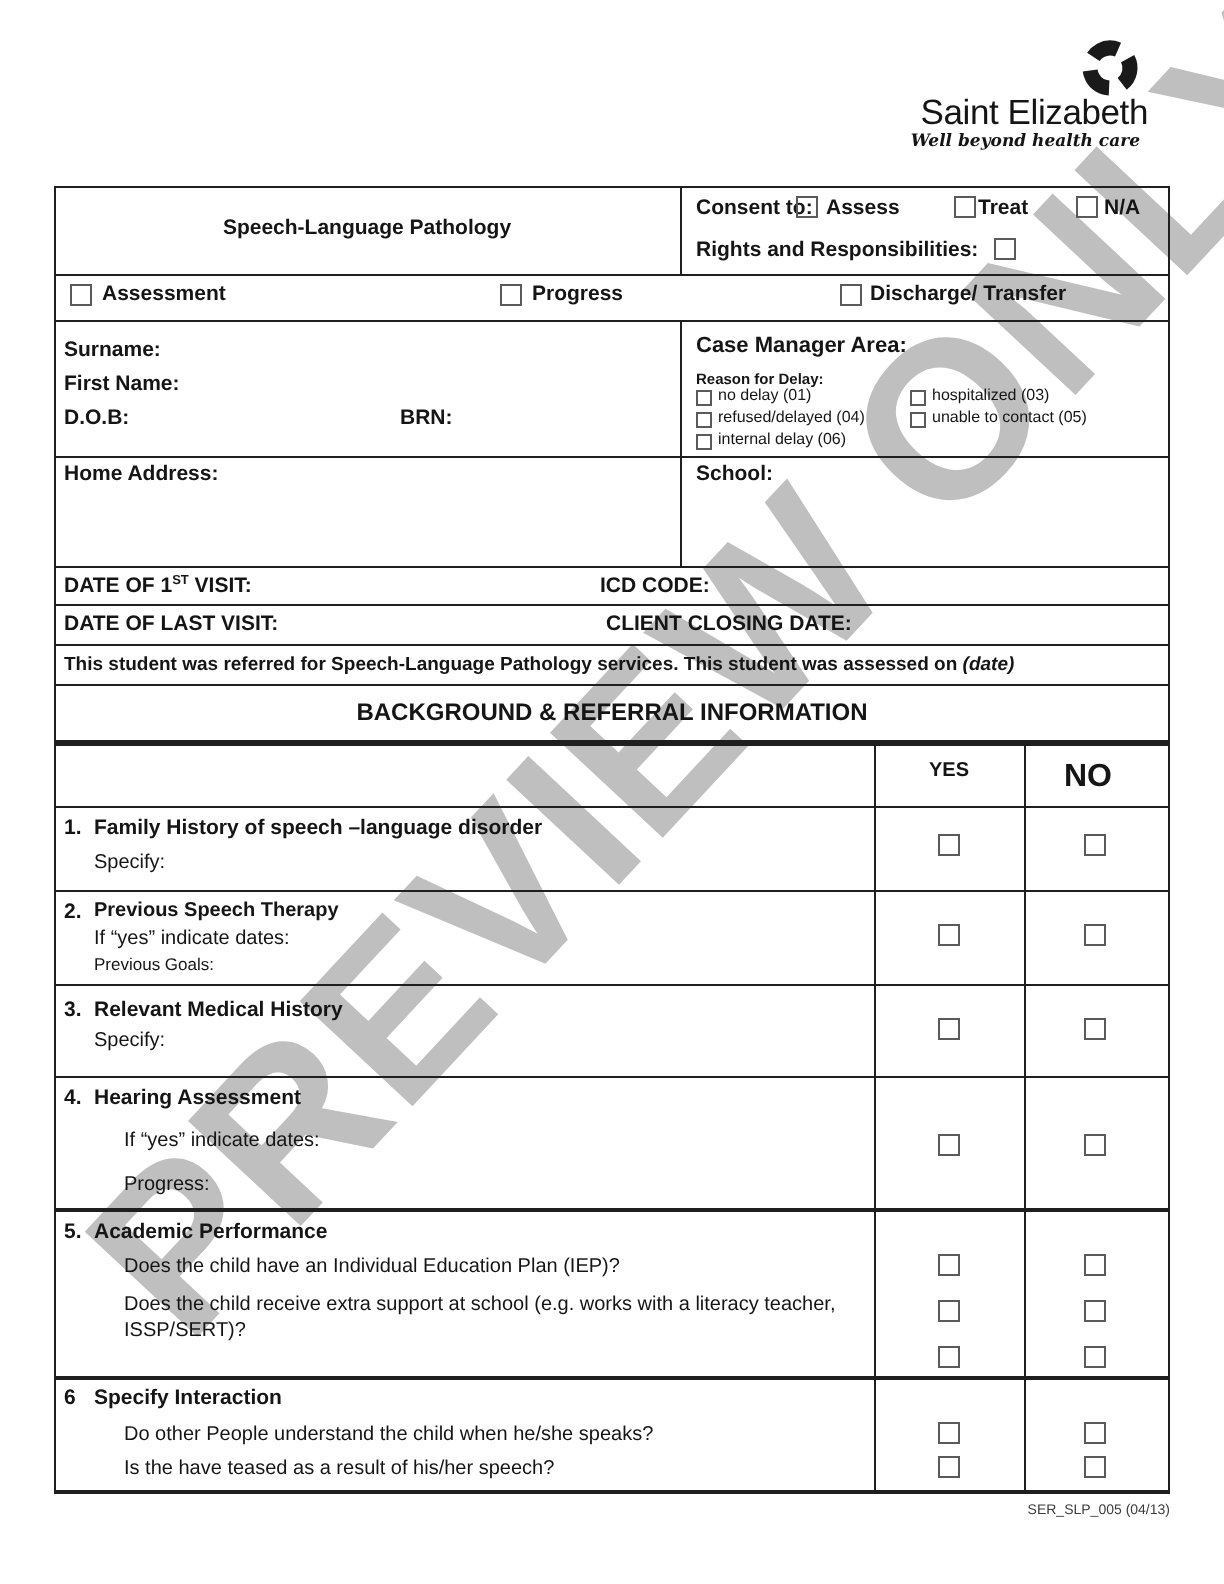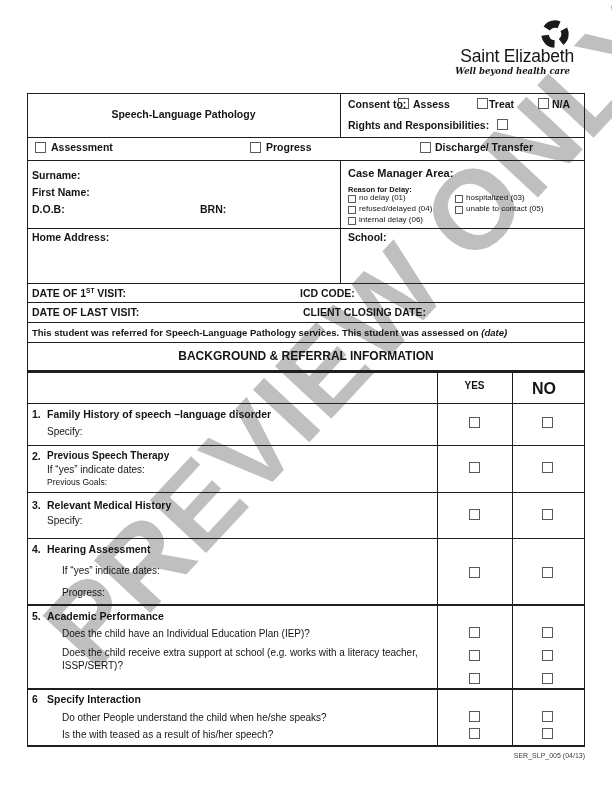--- a/index.html
+++ b/index.html
@@ -147,20 +147,20 @@
     <div class="cb" style="left:469px;top:650px"></div>
     <div class="cb" style="left:542px;top:650px"></div>
     <div class="cb" style="left:469px;top:673px"></div>
     <div class="cb" style="left:542px;top:673px"></div>
 
     <div class="abs b" style="left:32px;top:693px;font-size:10.5px">6</div>
     <div class="abs b" style="left:47px;top:693px;font-size:10.5px">Specify Interaction</div>
     <div class="abs" style="left:62px;top:712px;font-size:10px">Do other People understand the child when he/she speaks?</div>
     <div class="cb" style="left:469px;top:711px"></div>
     <div class="cb" style="left:542px;top:711px"></div>
-    <div class="abs" style="left:62px;top:729px;font-size:10px">Is the with teased as a result of his/her speech?</div>
+    <div class="abs" style="left:62px;top:729px;font-size:10px">Is the have teased as a result of his/her speech?</div>
     <div class="cb" style="left:469px;top:728px"></div>
     <div class="cb" style="left:542px;top:728px"></div>
 
     <div class="abs" style="left:385px;top:752px;width:200px;text-align:right;font-size:7px;color:#3c3c3c">SER_SLP_005 (04/13)</div>
 
   </div>
 </div>
 
 </body></html>

